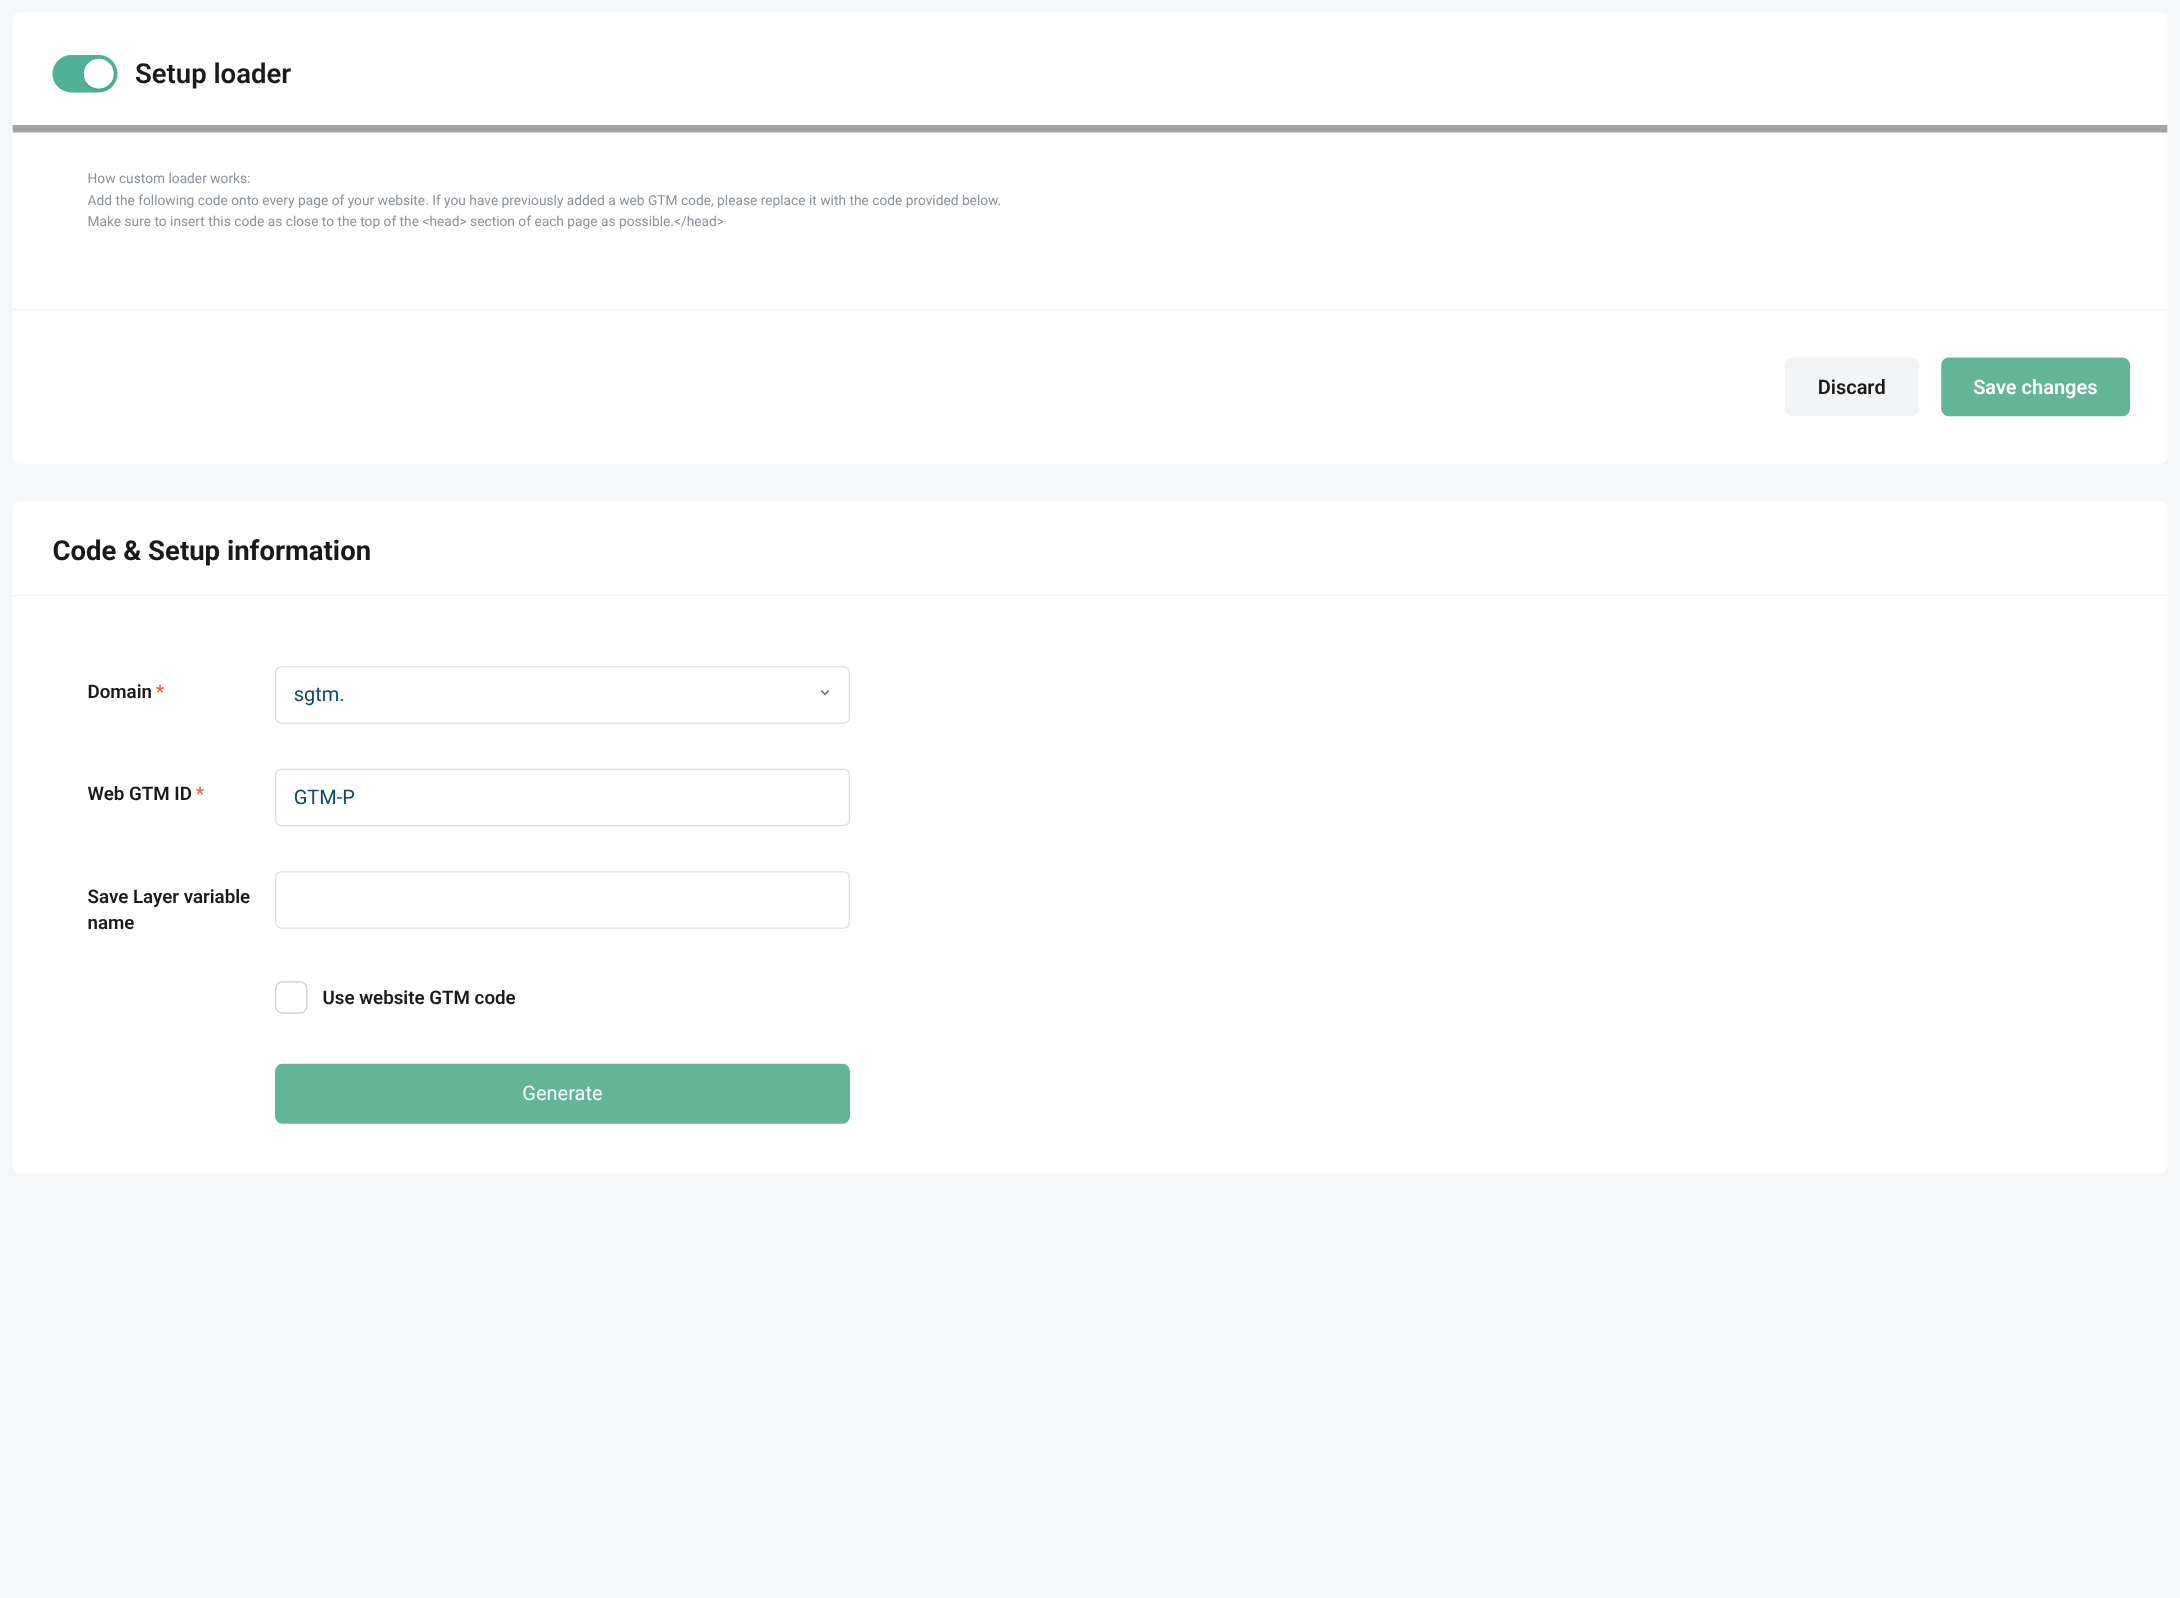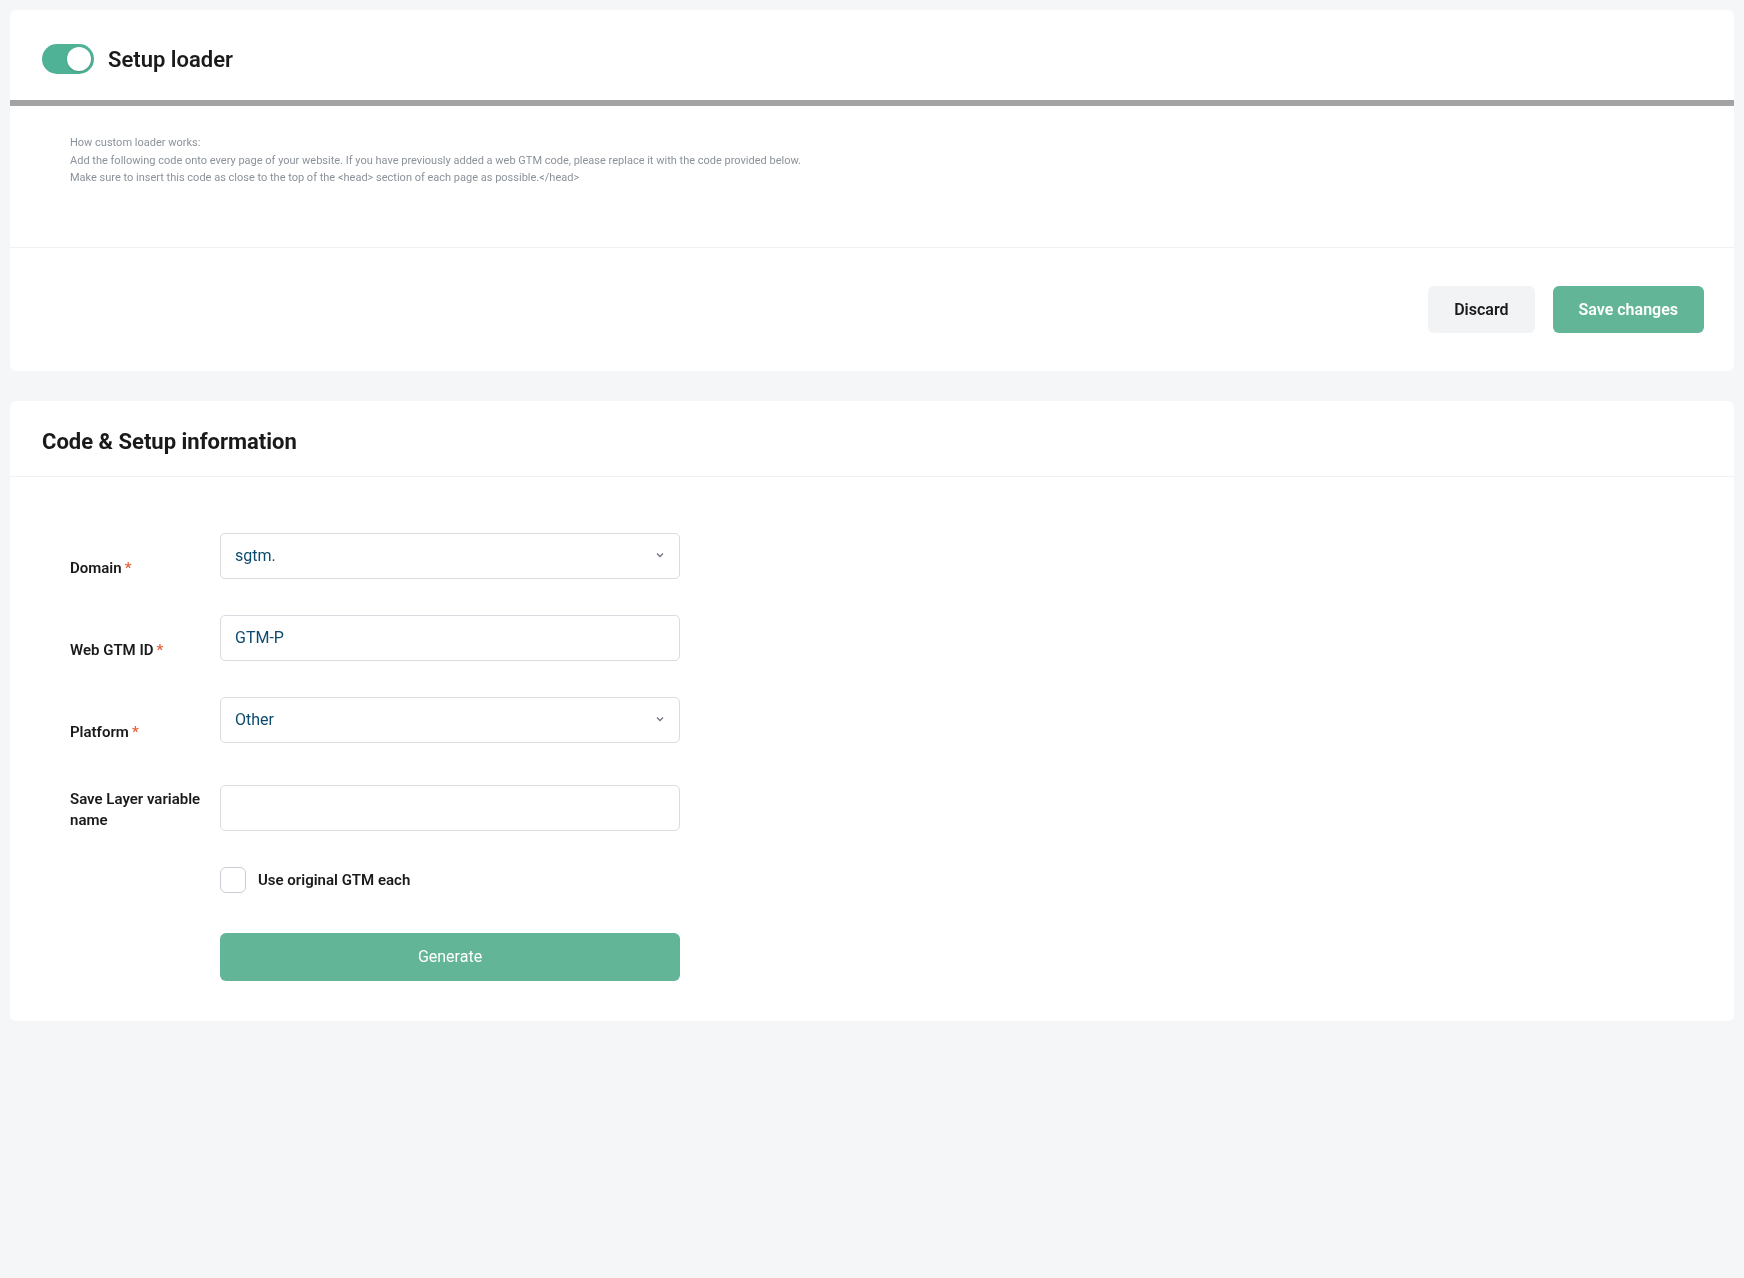--- a/index.html
+++ b/index.html
@@ -88,21 +88,21 @@
       font-size: 22px;
       font-weight: 700;
       color: #1a1a1a;
       border-bottom: 1px solid #eef0f2;
     }
     .form-area {
       padding: 56px 60px 40px 60px;
     }
     .form-row {
       display: flex;
-      align-items: flex-end;
+      align-items: flex-start;
       margin-bottom: 36px;
     }
     .form-label {
       width: 150px;
       padding-top: 10px;
       font-size: 15px;
       font-weight: 600;
       color: #1a1a1a;
       line-height: 1.4;
     }
@@ -232,50 +232,33 @@
     <div class="form-row">
       <div class="form-label">
         <span>Web GTM ID</span><span class="req">*</span>
       </div>
       <div class="form-control-col">
         <input type="text" class="input" value="GTM-P" style="">
       </div>
     </div>
 
     
-    <div class="form-row">
-      <div class="form-label">
-        <span>Platform</span><span class="req">*</span>
-      </div>
-      <div class="form-control-col">
-        <div class="select-wrap">
-          <select class="select">
-            <option>Other</option>
-          </select>
-          <span class="chevron">
-            <svg width="12" height="12" viewBox="0 0 24 24" fill="none" stroke="currentColor" stroke-width="2.5">
-                <polyline points="6 9 12 15 18 9"></polyline>
-              </svg>
-          </span>
-        </div>
-      </div>
-    </div>
 
     
     <div class="form-row">
       <div class="form-label">Save Layer variable name</div>
       <div class="form-control-col">
         <input type="text" class="input" value="" style="">
       </div>
     </div>
 
     
     <div class="checkbox-row">
       <input type="checkbox" class="checkbox" style="">
-      <span class="checkbox-label">Use original GTM each</span>
+      <span class="checkbox-label">Use website GTM code</span>
     </div>
 
     
     <button class="btn-generate">Generate</button>
 
   </div>
 
 </div>
 
 </body></html>

